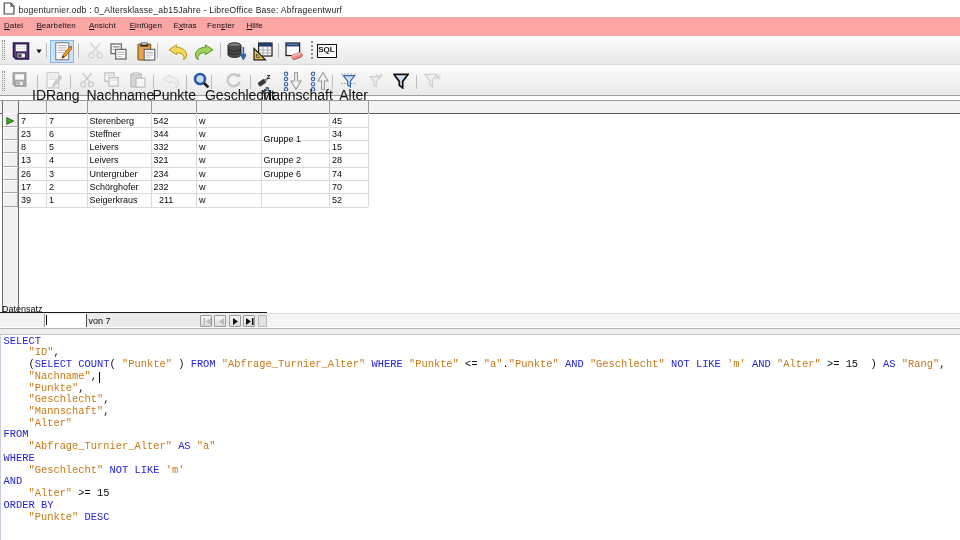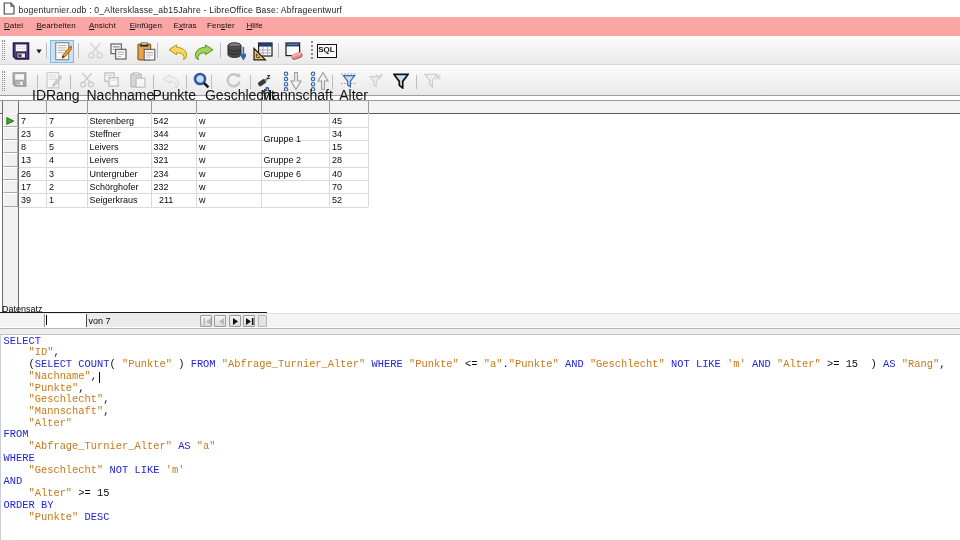--- a/index.html
+++ b/index.html
@@ -314,21 +314,21 @@
     <div class="ct" style="left:153.5px;top:155.48999999999998px">321</div>
     <div class="ct" style="left:199px;top:155.48999999999998px">w</div>
     <div class="ct" style="left:263.5px;top:155.48999999999998px">Gruppe 2</div>
     <div class="ct" style="left:332px;top:155.48999999999998px">28</div>
     <div class="ct" style="left:21px;top:168.82px">26</div>
     <div class="ct" style="left:49px;top:168.82px">3</div>
     <div class="ct" style="left:89.5px;top:168.82px">Untergruber</div>
     <div class="ct" style="left:153.5px;top:168.82px">234</div>
     <div class="ct" style="left:199px;top:168.82px">w</div>
     <div class="ct" style="left:263.5px;top:168.82px">Gruppe 6</div>
-    <div class="ct" style="left:332px;top:168.82px">40</div>
+    <div class="ct" style="left:332px;top:168.82px">74</div>
     <div class="ct" style="left:21px;top:182.14999999999998px">17</div>
     <div class="ct" style="left:49px;top:182.14999999999998px">2</div>
     <div class="ct" style="left:89.5px;top:182.14999999999998px">Schörghofer</div>
     <div class="ct" style="left:153.5px;top:182.14999999999998px">232</div>
     <div class="ct" style="left:199px;top:182.14999999999998px">w</div>
     <div class="ct" style="left:332px;top:182.14999999999998px">70</div>
     <div class="ct" style="left:21px;top:195.48px">39</div>
     <div class="ct" style="left:49px;top:195.48px">1</div>
     <div class="ct" style="left:89.5px;top:195.48px">Seigerkraus</div>
     <div class="ct" style="left:159px;top:195.48px">211</div>

